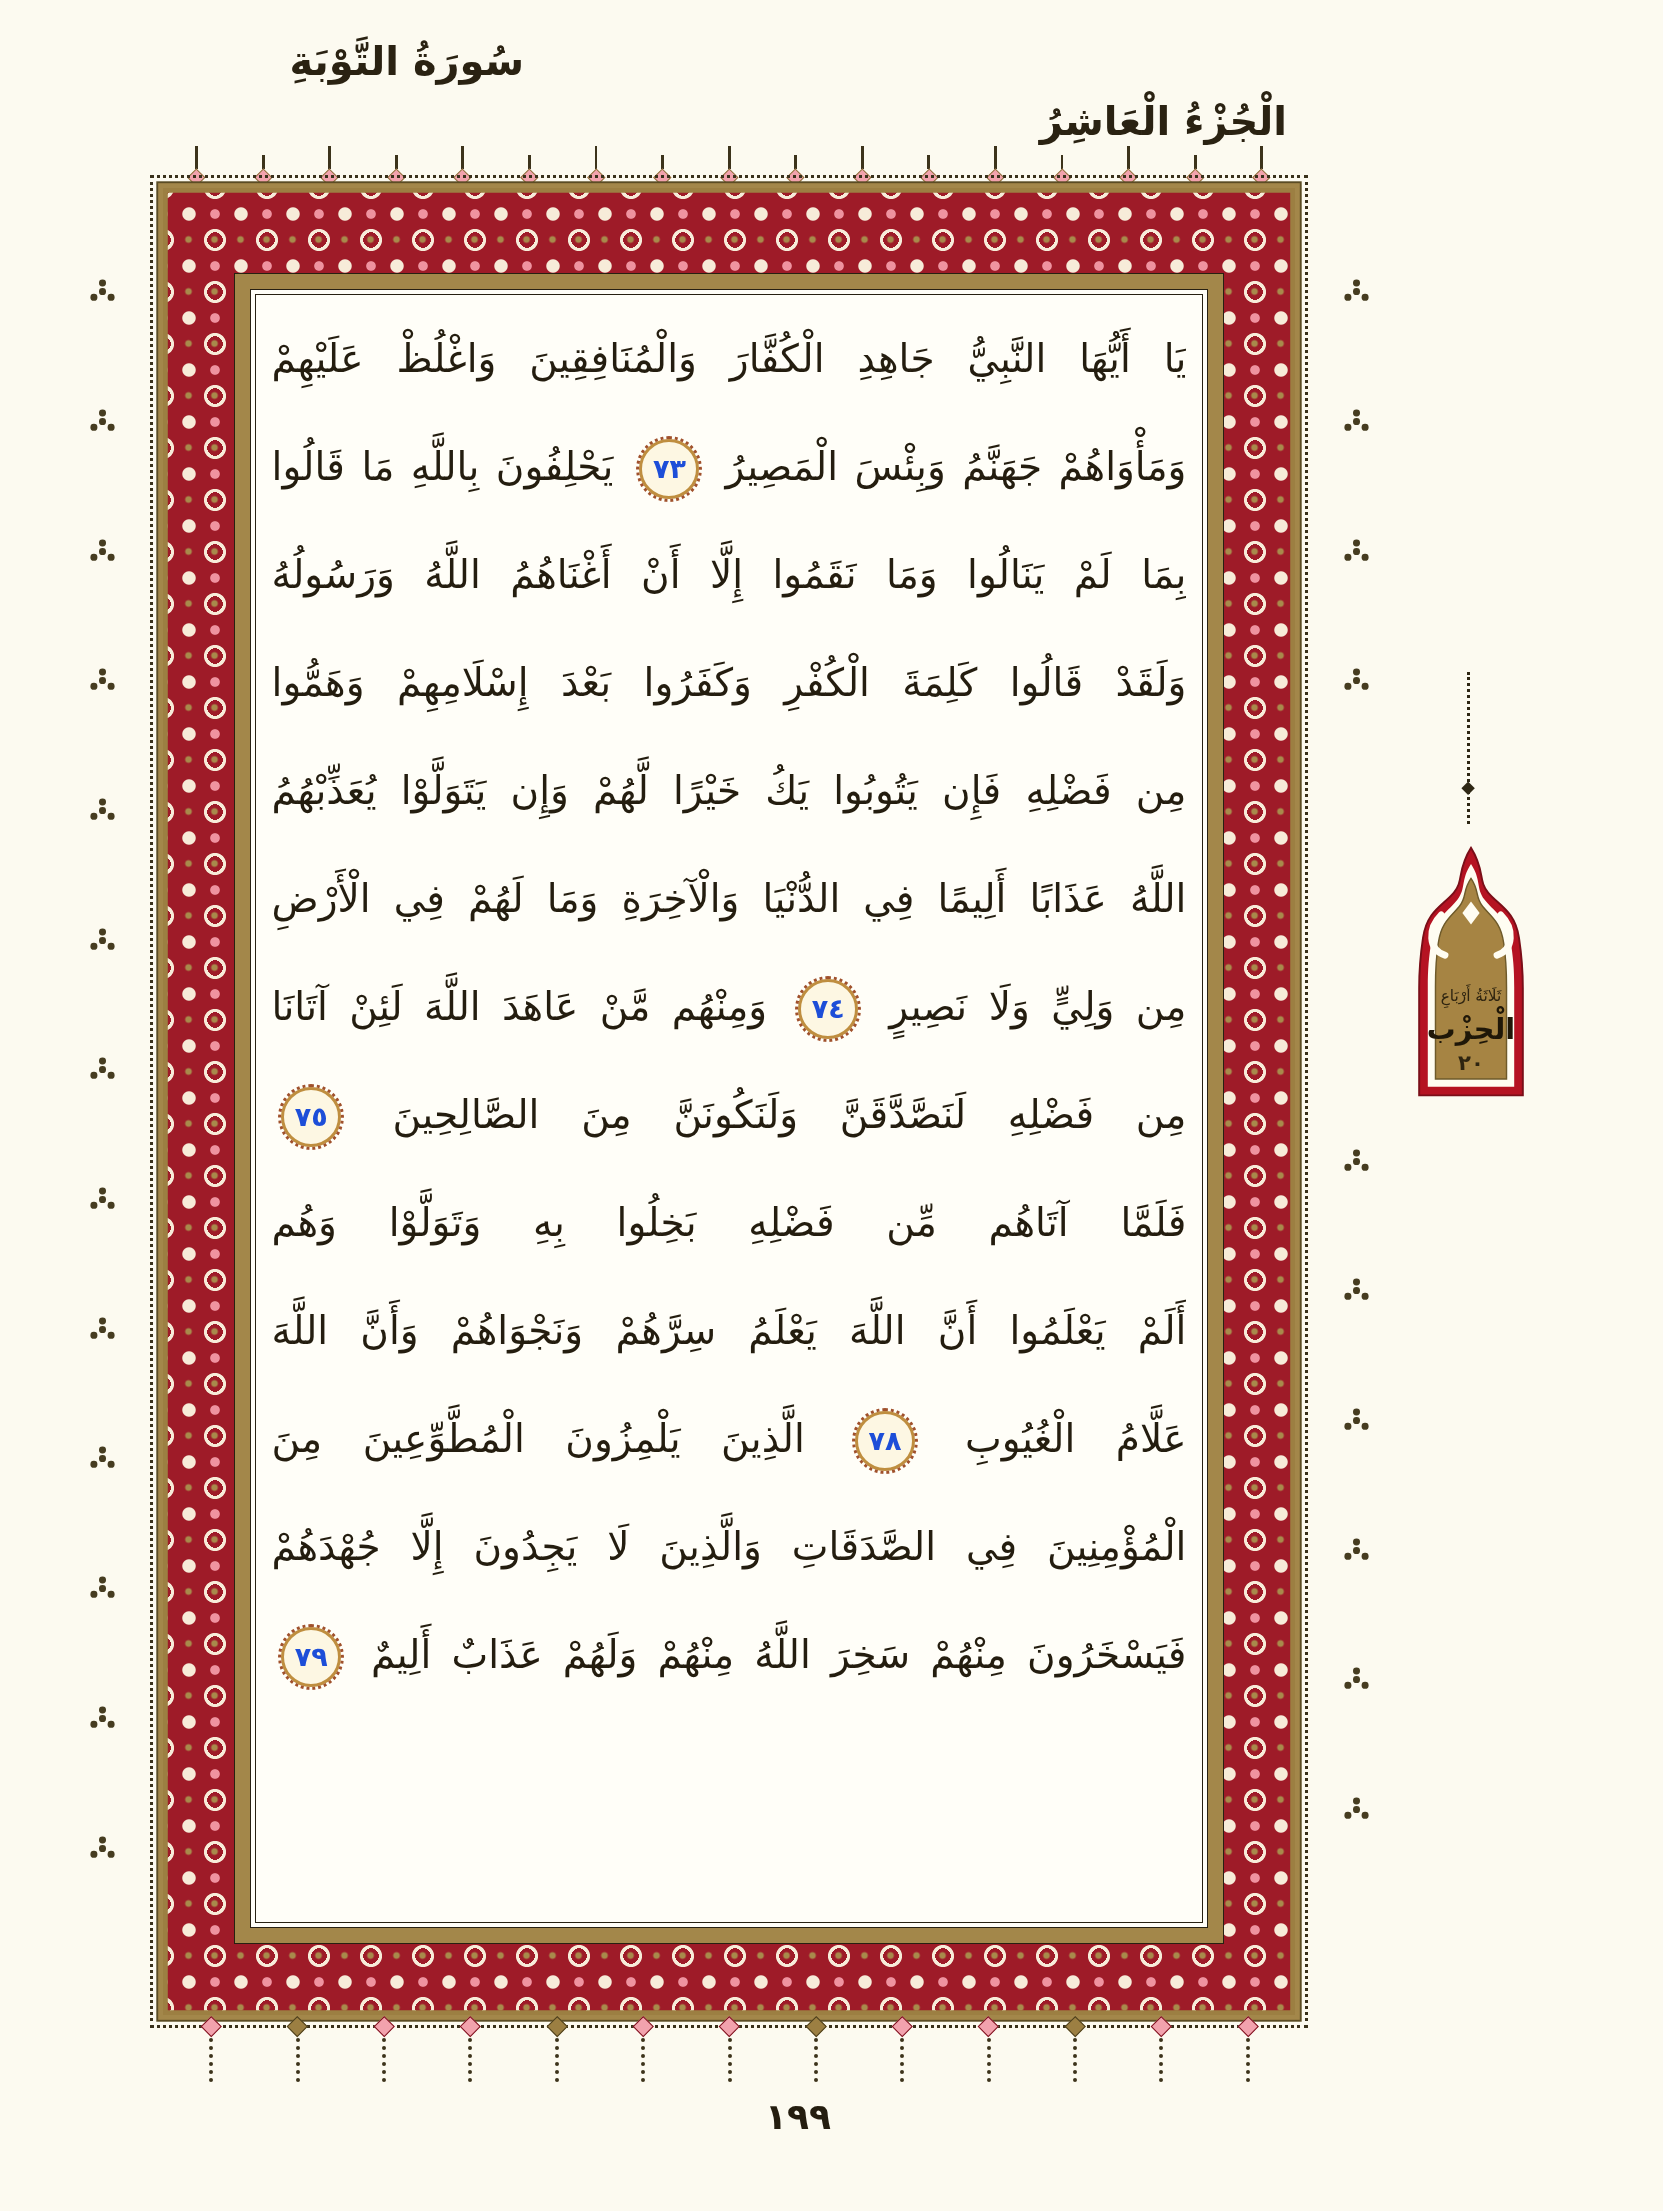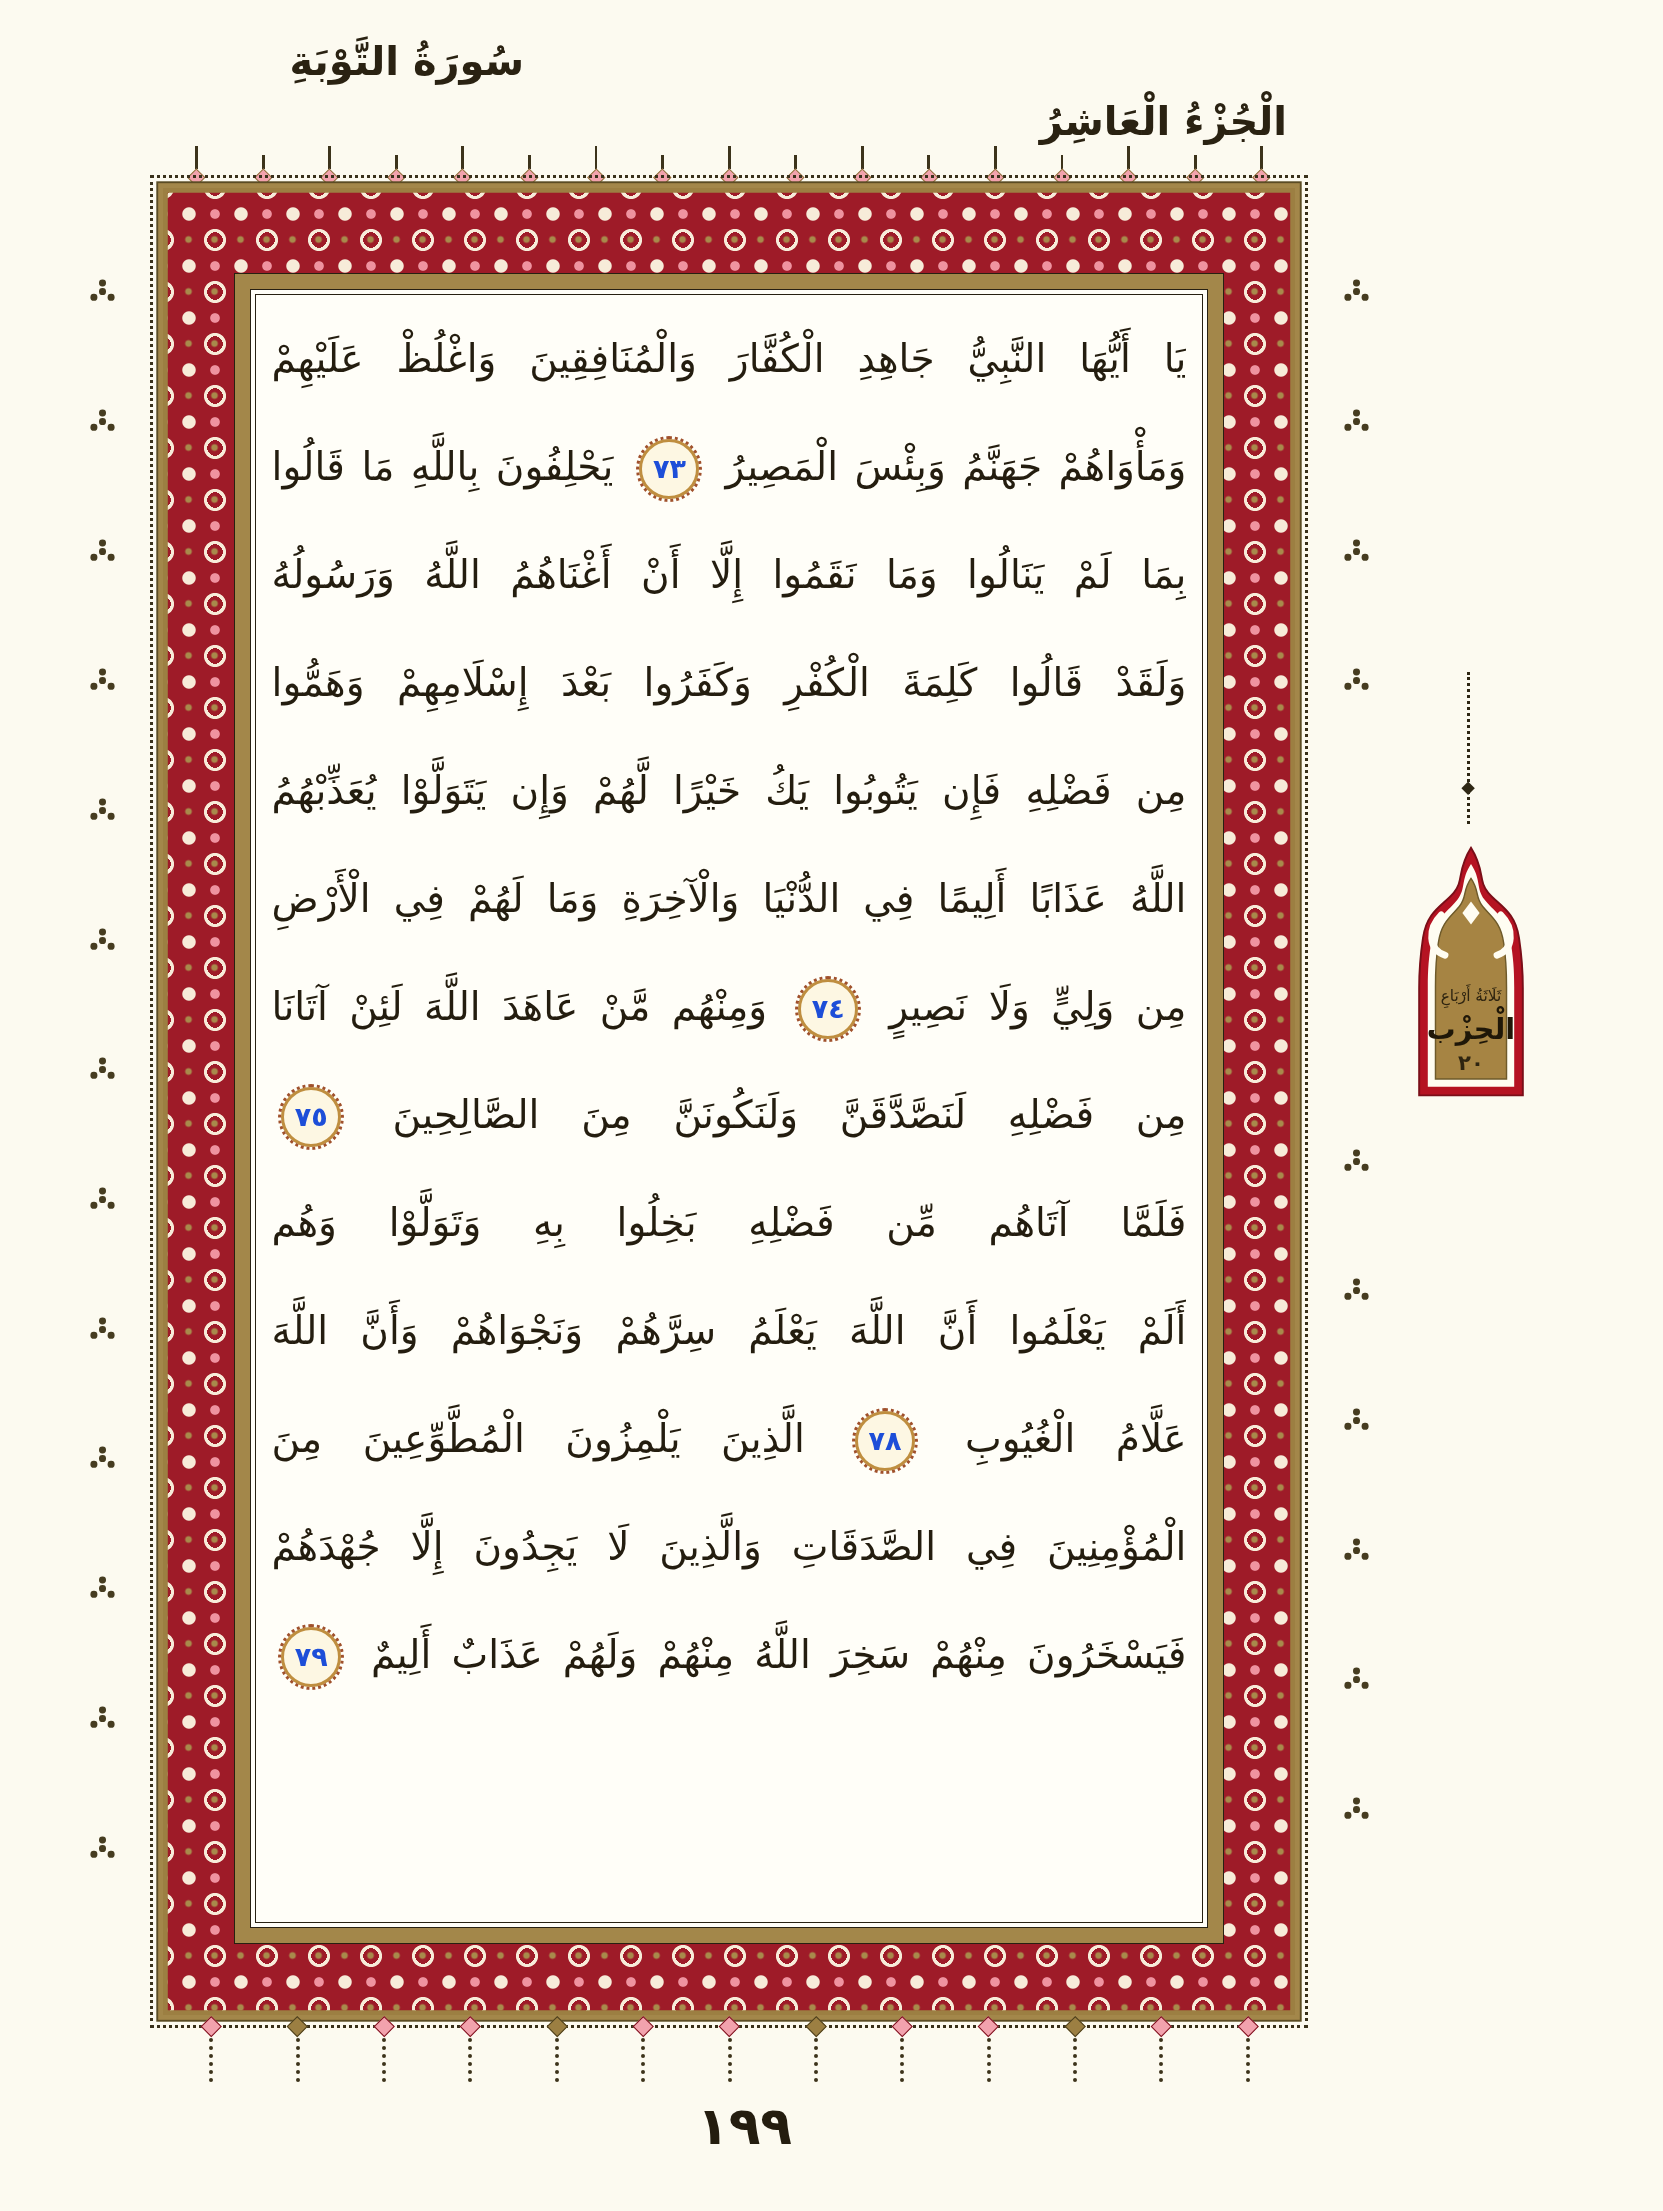--- a/index.html
+++ b/index.html
@@ -82,22 +82,22 @@
   .sprig{position:absolute;width:6.7px;height:6.7px;border-radius:50%;background:#463c20;
     box-shadow:-8.6px 5.8px 0 #463c20, 8.6px 5.8px 0 #463c20, 0 -8.6px 0 #463c20;}
 
   
   #hizb-dome{position:absolute;left:1399px;top:832px;}
   #dome-finial{position:absolute;left:1467px;top:672px;height:152px;width:0;
     border-left:3.8px dotted #2e2714;}
   #dome-finial::after{content:"";position:absolute;left:-8.6px;bottom:29px;width:13.4px;height:13.4px;
     background:#2e2714;clip-path:polygon(50% 0,100% 50%,50% 100%,0 50%);}
 
-  #page-number{position:absolute;left:658px;top:2096px;width:173px;text-align:center;
-    font-size:52px;font-weight:bold;color:#241d0f;}
+  #page-number{position:absolute;left:658px;top:2096px;width:173px;text-align:right;
+    font-size:36px;font-weight:bold;color:#241d0f;}
 </style>
 </head>
 <body>
 
 <div class="hdr" id="surah-title">سُورَةُ التَّوْبَةِ</div>
 <div class="hdr" id="juz-title">الْجُزْءُ الْعَاشِرُ</div>
 
 <div class="finial-row">
     <div class="finial">
       <div class="finial-stem"></div>

